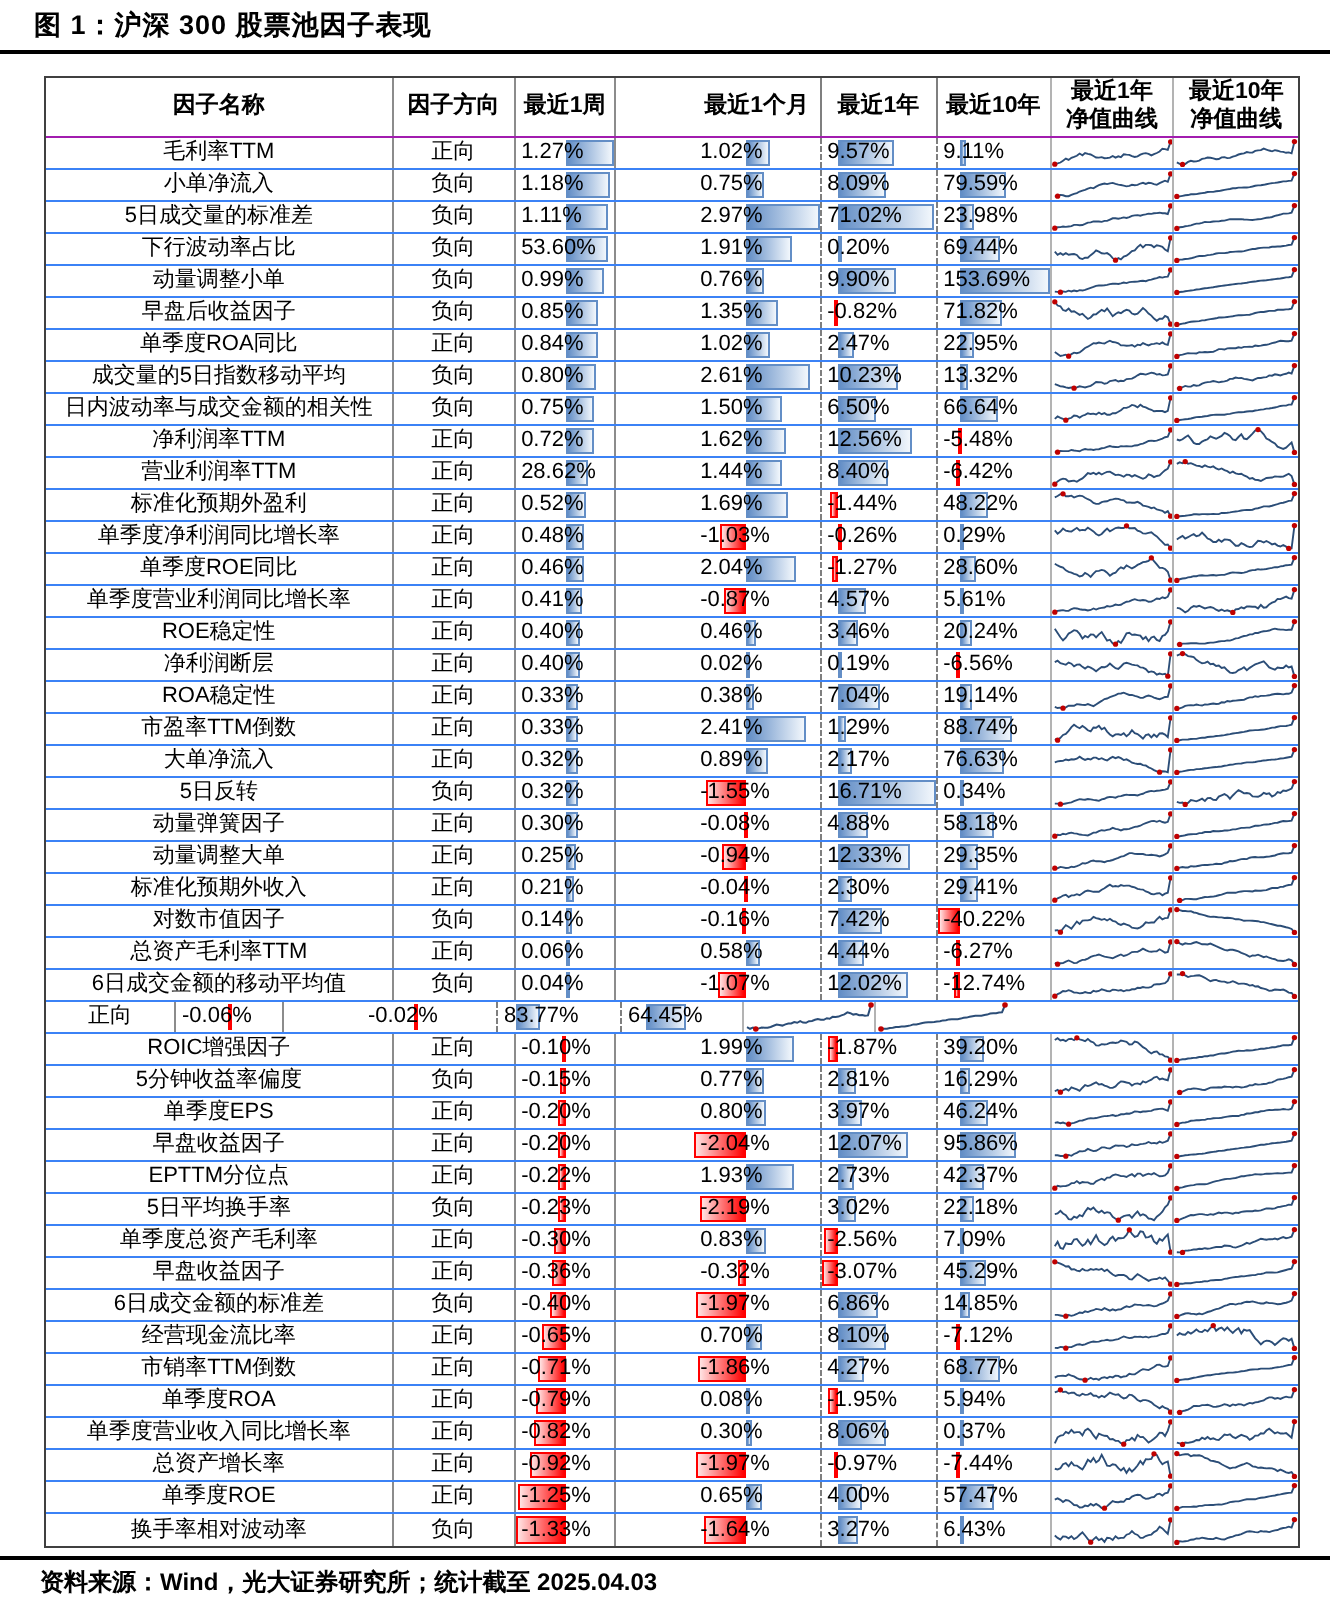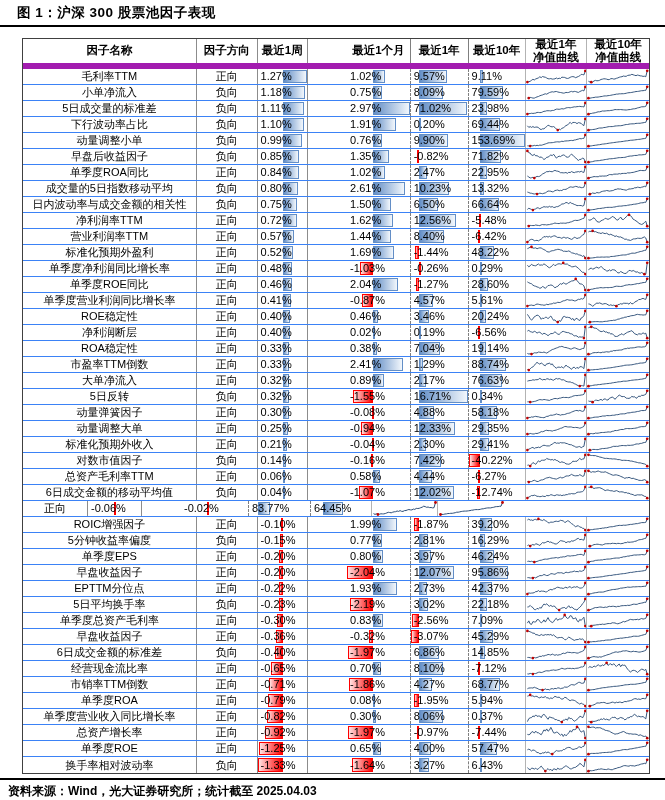--- a/index.html
+++ b/index.html
@@ -3,39 +3,39 @@
 <meta charset="utf-8">
 <style>
   html,body{margin:0;padding:0;background:#fff;}
   body{width:665px;height:800px;position:relative;overflow:hidden;
        font-family:"Liberation Sans","DejaVu Sans",sans-serif;color:#000;}
   .page-title{position:absolute;left:5px;top:4px;font-size:13.5px;font-weight:bold;letter-spacing:.5px;margin-left:12px;}
   .title-rule{position:absolute;left:0;top:25px;width:665px;height:2px;background:#000;}
   .tbl{position:absolute;left:22px;top:38px;width:628px;border:1px solid #404040;box-sizing:border-box;background:#fff;}
   .row{display:flex;height:16px;border-bottom:1px solid #3b82f6;box-sizing:border-box;}
   .row:last-child{border-bottom:none;}
-  .hdr-row{height:30px;border-bottom:6px solid #a21caf;font-weight:bold;}
+  .hdr-row{height:30px;border-bottom:1px solid #a21caf;font-weight:bold;justify-content:flex-end;}
   .cell{box-sizing:border-box;position:relative;overflow:hidden;display:flex;align-items:center;
         font-size:11px;line-height:1;border-right:1px solid #8c8c8c;}
   .cell:last-child{border-right:none;}
   .c0{width:186px;justify-content:center;}
   .c1{width:65px;justify-content:center;}
   .c2{width:54px;}
   .c3{width:68px;border-right:1px dashed #7f7f7f;margin-left:39px;}
   .c4{width:62px;border-right:1px dashed #7f7f7f;}
   .c5{width:61px;border-right:1px solid #b3b3b3;}
   .c6{width:66px;border-right:1px solid #b3b3b3;}
   .c7{width:66px;}
   .hdr{justify-content:center;text-align:center;font-size:11.5px;white-space:pre-line;line-height:1.15;border-right-style:solid;}
   .num .val{position:relative;z-index:2;padding-left:3px;}
   .bar{position:absolute;top:1px;bottom:1px;z-index:1;box-sizing:border-box;}
   .sparkcell{justify-content:center;}
   .sparkcell svg{display:block;}
   .foot-rule{position:absolute;left:0;top:778px;width:665px;height:2px;background:#000;}
-  .source-note{position:absolute;left:8px;top:783px;font-size:12px;font-weight:bold;}
+  .source-note{position:absolute;left:20px;top:783px;font-size:12px;font-weight:bold;}
 </style>
 </head>
 <body>
 
 <div class="page-title">图 1：沪深 300 股票池因子表现</div>
 <div class="title-rule"></div>
 
 <div class="tbl">
   <div class="row hdr-row">
     <div class="cell c0 hdr">因子名称</div>
@@ -153,21 +153,21 @@
             <circle cx="63.5" cy="1.5" r="1.4" fill="#C00000"></circle>
           </svg>
         </div>
   </div>
 
   <div class="row">
     <div class="cell c0">下行波动率占比</div>
     <div class="cell c1">负向</div>
     <div class="cell c2 num">
           <span class="bar" style="background: linear-gradient(to right, rgb(99, 142, 198), rgb(242, 247, 252)); border: 1px solid rgb(99, 142, 198); left: 51.15%; width: 42.31%;"></span>
-          <span class="val">1.10%</span>
+          <span class="val">53.60%</span>
         </div>
     <div class="cell c3 num">
           <span class="bar" style="background: linear-gradient(to right, rgb(99, 142, 198), rgb(242, 247, 252)); border: 1px solid rgb(99, 142, 198); left: 40.72%; width: 38.12%;"></span>
           <span class="val">1.91%</span>
         </div>
     <div class="cell c4 num">
           <span class="bar" style="background: linear-gradient(to right, rgb(99, 142, 198), rgb(242, 247, 252)); border: 1px solid rgb(99, 142, 198); left: 15.52%; width: 1.2%;"></span>
           <span class="val">0.20%</span>
         </div>
     <div class="cell c5 num">
@@ -398,21 +398,21 @@
             <circle cx="44.3" cy="1.5" r="1.4" fill="#C00000"></circle>
           </svg>
         </div>
   </div>
 
   <div class="row">
     <div class="cell c0">营业利润率TTM</div>
     <div class="cell c1">正向</div>
     <div class="cell c2 num">
           <span class="bar" style="background: linear-gradient(to right, rgb(99, 142, 198), rgb(242, 247, 252)); border: 1px solid rgb(99, 142, 198); left: 51.15%; width: 21.92%;"></span>
-          <span class="val">0.57%</span>
+          <span class="val">28.62%</span>
         </div>
     <div class="cell c3 num">
           <span class="bar" style="background: linear-gradient(to right, rgb(99, 142, 198), rgb(242, 247, 252)); border: 1px solid rgb(99, 142, 198); left: 40.72%; width: 28.74%;"></span>
           <span class="val">1.44%</span>
         </div>
     <div class="cell c4 num">
           <span class="bar" style="background: linear-gradient(to right, rgb(99, 142, 198), rgb(242, 247, 252)); border: 1px solid rgb(99, 142, 198); left: 15.52%; width: 42.47%;"></span>
           <span class="val">8.40%</span>
         </div>
     <div class="cell c5 num">

